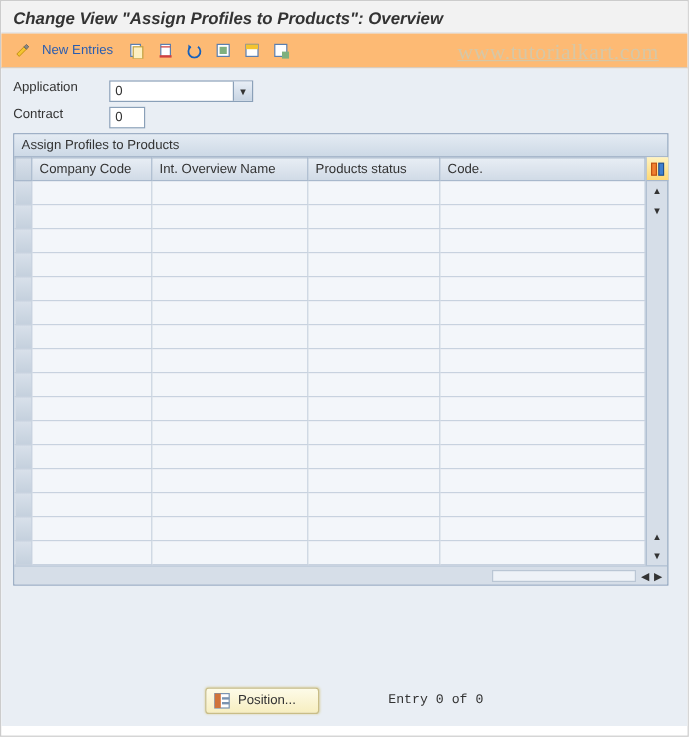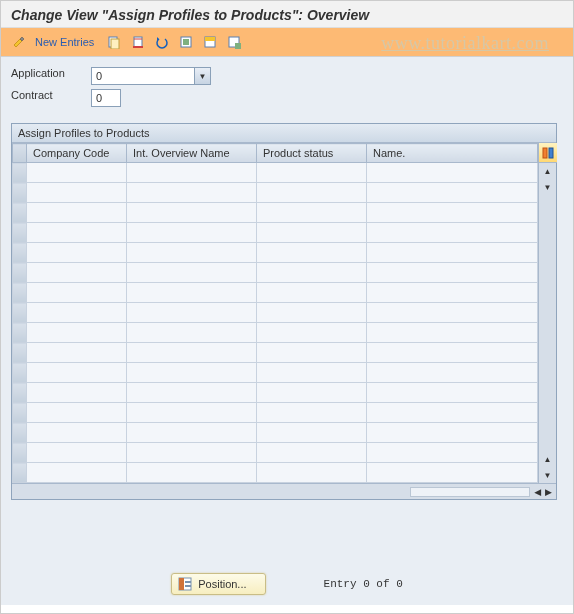--- a/index.html
+++ b/index.html
@@ -92,21 +92,21 @@
   }
   .text-input {
     background:#fff;
     border:1px solid #8aa0b8;
     height:18px;
     width:30px;
     padding:0 4px;
     display:inline-flex;align-items:center;
   }
   .panel {
-    margin-top: 16px;
+    margin-top: 4px;
     border: 1px solid #8fa4bc;
     background: #dbe3ed;
     width: 546px;
   }
   .panel-title {
     background: linear-gradient(#e4ebf3,#cdd9e6);
     border-bottom: 1px solid #a8b8cc;
     padding: 3px 6px;
     font-size: 11px;
     color: #333;
@@ -258,22 +258,22 @@
   <div class="panel">
     <div class="panel-title">Assign Profiles to Products</div>
     <div class="grid-wrap">
       <div class="grid-left">
         <table class="grid">
           <thead>
             <tr>
               <th class="rowsel"></th>
               <th style="width:100px">Company Code</th>
               <th style="width:130px">Int. Overview Name</th>
-              <th style="width:110px">Product status</th>
-              <th>Name.</th>
+              <th style="width:110px">Products status</th>
+              <th>Code.</th>
             </tr>
           </thead>
           <tbody id="grid-body">
               <tr>
                 <td class="rowsel"></td>
                 <td></td>
                 <td></td>
                 <td></td>
                 <td></td>
               </tr>

